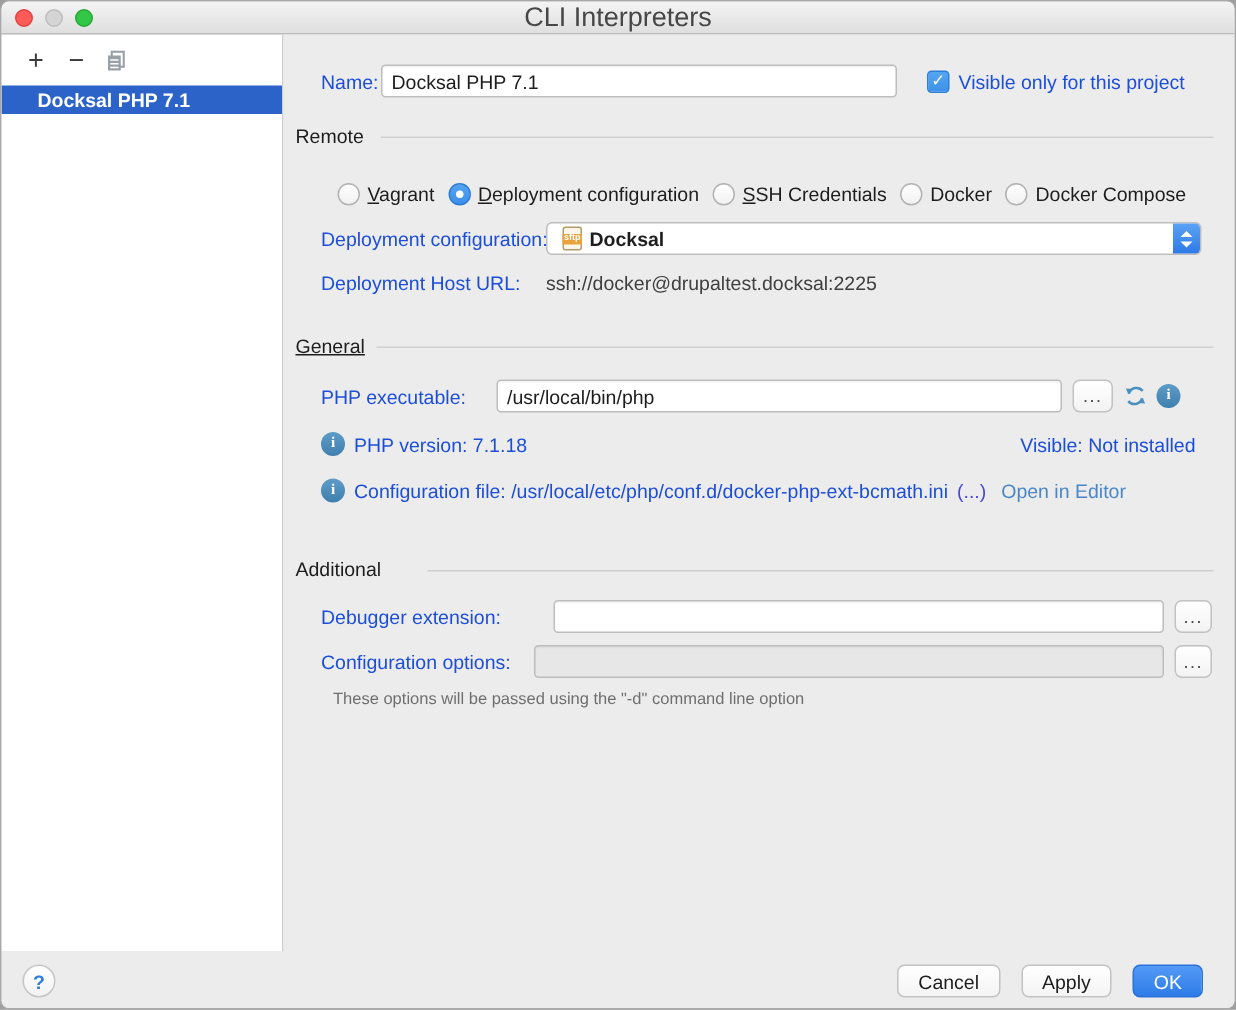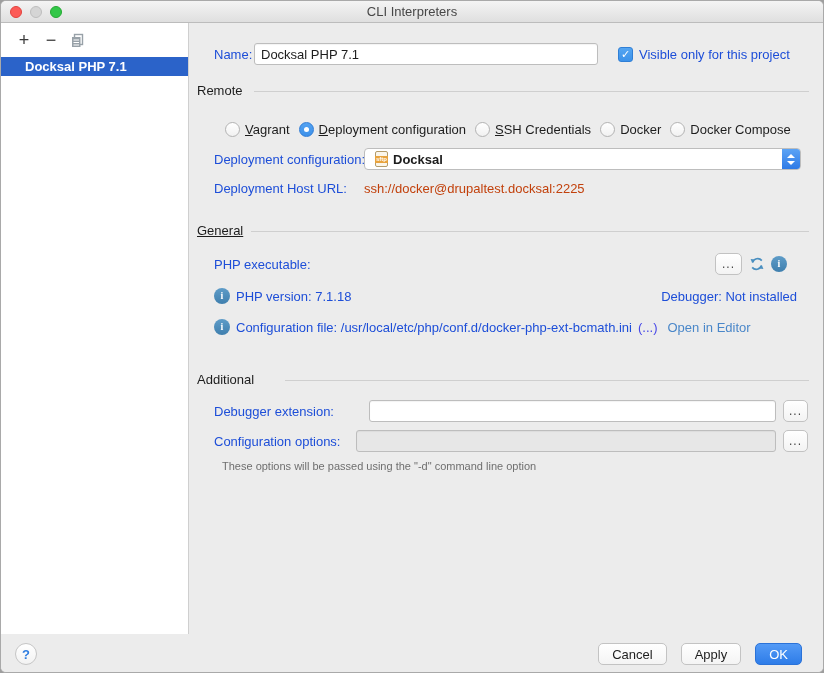--- a/index.html
+++ b/index.html
@@ -10,21 +10,21 @@
 
   
   .titlebar { height:22px; flex:0 0 22px; background:linear-gradient(#f4f4f4,#dfdfdf);
               border-bottom:1px solid #bcbcbc; position:relative;
               display:flex; align-items:center; justify-content:center; }
   .traffic { position:absolute; left:9px; top:5px; display:flex; gap:8px; }
   .light { width:12px; height:12px; border-radius:50%; }
   .light.red   { background:#fc5b57; border:1px solid #e1423d; }
   .light.gray  { background:#d5d5d5; border:1px solid #bdbdbd; }
   .light.green { background:#33c748; border:1px solid #24a832; }
-  .title { font-size:13px; color:#474747; }
+  .title { font-size:18px; color:#474747; }
 
   
   .main { flex:0 0 611px; display:flex; height:611px; }
 
   .sidebar { width:188px; flex:0 0 188px; background:#ffffff; border-right:1px solid #cfcfcf;
              display:flex; flex-direction:column; }
   .side-toolbar { height:34px; display:flex; align-items:center; padding-left:15px; gap:11px; }
   .tb-btn { color:#3b3b3b; font-size:18px; line-height:14px; width:16px; text-align:center; cursor:default; }
   .list-item { height:19px; line-height:19px; padding-left:24px; font-weight:bold; }
   .list-item.selected { background:#2b63c9; color:#ffffff; }
@@ -71,21 +71,21 @@
               border-bottom:4px solid #fff; }
   .tri-down { width:0; height:0; border-left:4px solid transparent; border-right:4px solid transparent;
               border-top:4px solid #fff; }
 
   
   .sftp-icon { width:13px; height:16px; background:#fbf6ea; border:1px solid #b headsome; border:1px solid #b39b6a;
                border-radius:2px; position:relative; font-size:6px; }
   .sftp-band { position:absolute; left:-1px; right:-1px; top:4px; height:7px; background:#e8a33d;
                color:#fff; font-size:6px; line-height:7px; text-align:center; font-weight:bold; }
 
-  .link-url { color:#c2410c; }
+  .link-url { color:#404040; }
   .link-ellipsis { color:#4646e8; }
   .link-open { color:#4a87c9; }
 
   
   .info-ball { width:16px; height:16px; border-radius:50%; background:linear-gradient(#5e9cc8,#3f7fae);
                color:#fff; font-size:10px; font-weight:bold; font-family:"Liberation Serif",serif;
                line-height:16px; text-align:center; flex:0 0 16px; }
   .hint { position:absolute; font-size:11px; color:#6f6f6f; }
 
   
@@ -196,37 +196,38 @@
       </div>
 
       <div class="section" style="top:199px;text-decoration:underline;">
         <span>General</span>
         <span class="line"></span>
       </div>
 
       <div class="row" style="left:25px; top:230px;">
         <span class="lbl">PHP executable:</span>
       </div>
+      <input class="field" style="position: absolute; left: 142px; top: 230px; width: 377px;" value="/usr/local/bin/php">
       <div class="browse-btn" style="position:absolute; left:526px; top:230px; width:27px;">...</div>
       <div style="position:absolute; left:560px; top:233px;">
         <svg width="16" height="16" viewBox="0 0 16 16">
           <path d="M12.8 4.6 A5.3 5.3 0 0 0 3.6 6.4" fill="none" stroke="#4a8fc0" stroke-width="1.7"></path>
           <polygon points="1.6,3.0 6.0,3.4 3.2,6.9" fill="#4a8fc0"></polygon>
           <path d="M3.2 11.4 A5.3 5.3 0 0 0 12.4 9.6" fill="none" stroke="#4a8fc0" stroke-width="1.7"></path>
           <polygon points="14.4,13.0 10.0,12.6 12.8,9.1" fill="#4a8fc0"></polygon>
         </svg>
       </div>
       <div class="info-ball" style="position:absolute; left:582px; top:233px;">i</div>
 
       <div class="row" style="left:25px; top:262px; gap:6px;">
         <span class="info-ball">i</span>
         <span class="lbl">PHP version: 7.1.18</span>
       </div>
       <div class="row" style="right:26px; top:262px;">
-        <span class="lbl">Debugger: Not installed</span>
+        <span class="lbl">Visible: Not installed</span>
       </div>
 
       <div class="row" style="left:25px; top:293px; gap:6px; white-space:nowrap;">
         <span class="info-ball">i</span>
         <span class="lbl">Configuration file: /usr/local/etc/php/conf.d/docker-php-ext-bcmath.ini</span>
         <span class="link-ellipsis">(...)</span>
         <span class="link-open" style="margin-left:4px;">Open in Editor</span>
       </div>
 
       <div class="section" style="top:348px;gap:31px;">

